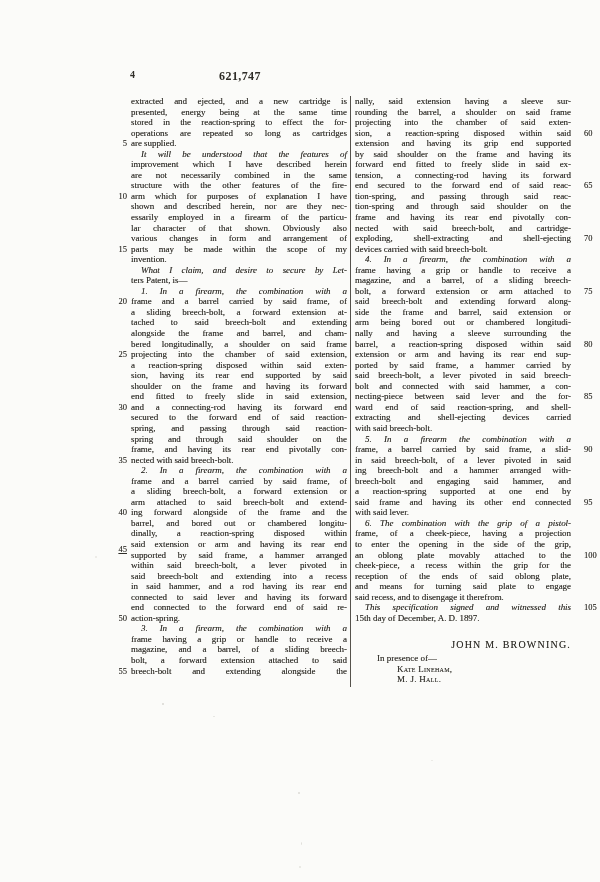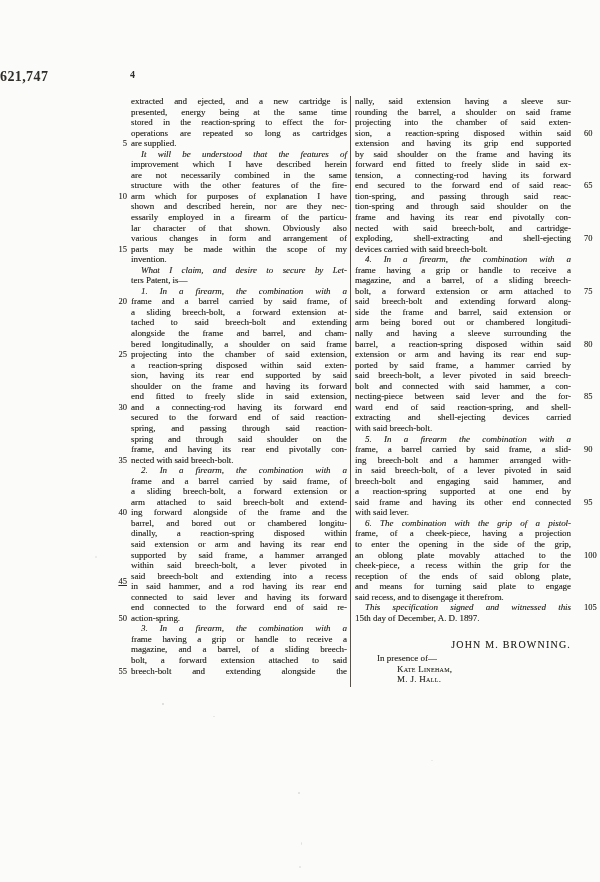--- a/index.html
+++ b/index.html
@@ -14,21 +14,21 @@
     position: absolute; left: 0; top: 0; width: 600px; height: 882px;
     background: #fbfbf9;
     overflow: hidden;
   }
   .hdr-pagenum {
     position: absolute; left: 130px; top: 69px;
     font-size: 10px; font-weight: bold; letter-spacing: .3px;
   }
   .hdr-patentnum {
     position: absolute; left: 0; top: 69px; width: 480px;
-    font-size: 14px; font-weight: bold; letter-spacing: .4px;
+    text-align: center; font-size: 12px; font-weight: bold; letter-spacing: .4px;
   }
   .col {
     position: absolute; top: 96px; width: 216px;
   }
   .col-left  { left: 131px; }
   .col-right { left: 355px; }
   .line {
     height: 10.55px; line-height: 10.55px;
     font-size: 9px; letter-spacing: -0.05px;
     text-align: justify; text-align-last: justify;
@@ -78,21 +78,21 @@
 
   <div class="gutter gutter-left">
       <div class="marker" style="top: 42.2px;">5</div>
       <div class="marker" style="top: 94.95px;">10</div>
       <div class="marker" style="top: 147.7px;">15</div>
       <div class="marker" style="top: 200.45px;">20</div>
       <div class="marker" style="top: 253.2px;">25</div>
       <div class="marker" style="top: 305.95px;">30</div>
       <div class="marker" style="top: 358.7px;">35</div>
       <div class="marker" style="top: 411.45px;">40</div>
-      <div class="marker" style="top: 480px; text-decoration: underline;">45</div>
+      <div class="marker" style="top: 448px; text-decoration: underline;">45</div>
       <div class="marker" style="top: 516.95px;">50</div>
       <div class="marker" style="top: 569.7px;">55</div>
     </div>
 
   <div class="col col-left">
       <div class="line">extracted and ejected, and a new cartridge is</div>
       <div class="line">presented, energy being at the same time</div>
       <div class="line">stored in the reaction-spring to effect the for-</div>
       <div class="line">operations are repeated so long as cartridges</div>
       <div class="line pend">are supplied.</div>
@@ -178,22 +178,22 @@
       <div class="line">extension or arm and having its rear end sup-</div>
       <div class="line">ported by said frame, a hammer carried by</div>
       <div class="line">said breech-bolt, a lever pivoted in said breech-</div>
       <div class="line">bolt and connected with said hammer, a con-</div>
       <div class="line">necting-piece between said lever and the for-</div>
       <div class="line">ward end of said reaction-spring, and shell-</div>
       <div class="line">extracting and shell-ejecting devices carried</div>
       <div class="line pend">with said breech-bolt.</div>
       <div class="line ind">5. In a firearm the combination with a</div>
       <div class="line">frame, a barrel carried by said frame, a slid-</div>
+      <div class="line">in said breech-bolt, of a lever pivoted in said</div>
       <div class="line">ing breech-bolt and a hammer arranged with-</div>
-      <div class="line">in said breech-bolt, of a lever pivoted in said</div>
       <div class="line">breech-bolt and engaging said hammer, and</div>
       <div class="line">a reaction-spring supported at one end by</div>
       <div class="line">said frame and having its other end connected</div>
       <div class="line pend">with said lever.</div>
       <div class="line ind">6. The combination with the grip of a pistol-</div>
       <div class="line">frame, of a cheek-piece, having a projection</div>
       <div class="line">to enter the opening in the side of the grip,</div>
       <div class="line">an oblong plate movably attached to the</div>
       <div class="line">cheek-piece, a recess within the grip for the</div>
       <div class="line">reception of the ends of said oblong plate,</div>

